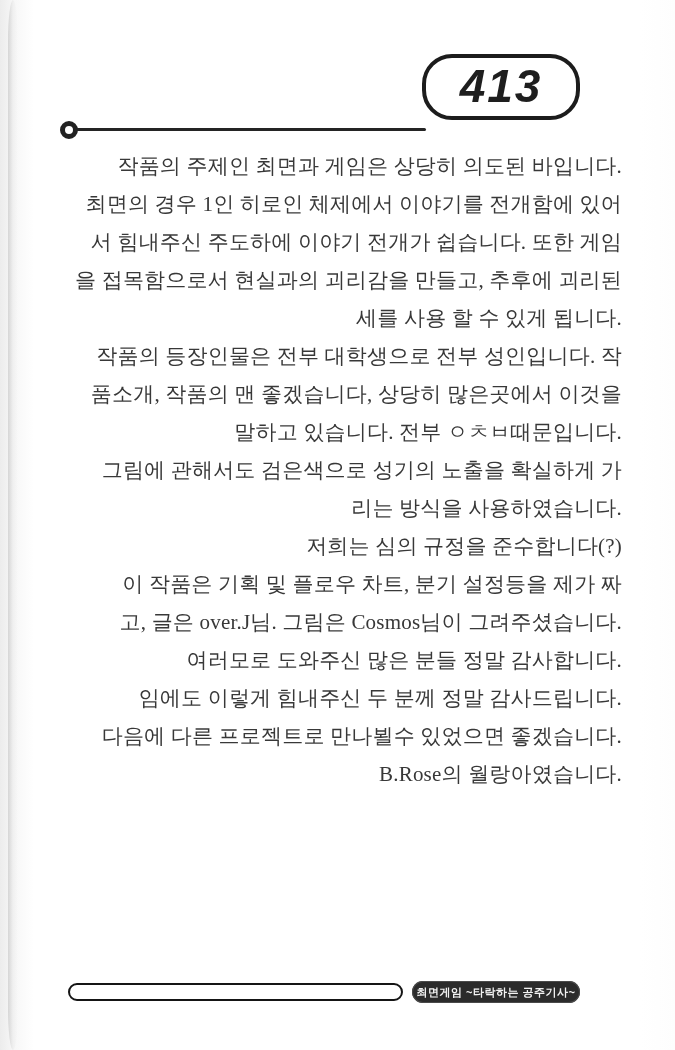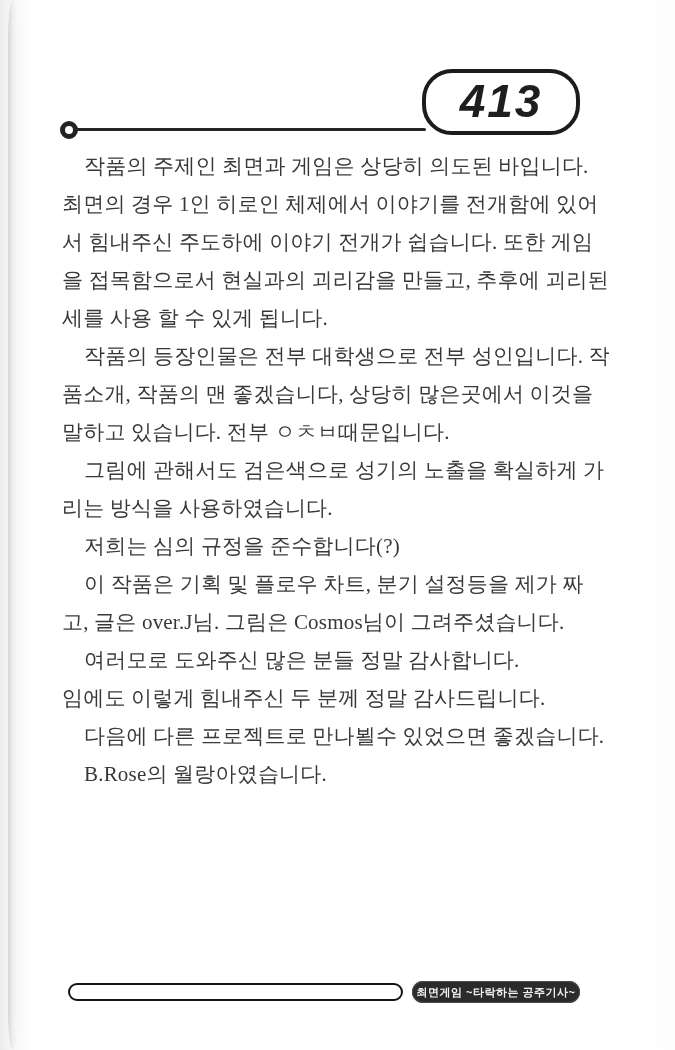--- a/index.html
+++ b/index.html
@@ -26,21 +26,21 @@
     width: 8px; height: 8px;
     border: 5px solid #222; border-radius: 50%;
     background: #fff;
   }
   .header-rule {
     position: absolute; left: 74px; top: 128px;
     width: 352px; height: 3px;
     background: #242424; border-radius: 2px;
   }
   .page-number-badge {
-    position: absolute; left: 422px; top: 69px;
+    position: absolute; left: 422px; top: 54px;
     width: 150px; height: 58px;
     background: #fff;
     border: 4px solid #1c1c1c;
     border-radius: 30px;
     display: flex; align-items: center; justify-content: center;
     box-sizing: content-box;
   }
   .page-number-badge span {
     font-family: "Liberation Sans", "DejaVu Sans", sans-serif;
     font-weight: 700; font-style: italic;
@@ -50,21 +50,21 @@
   }
 
   
   .body-text {
     position: absolute; left: 62px; top: 147px;
     width: 560px;
     font-size: 21px; line-height: 38px;
     color: #383838;
     letter-spacing: 0.2px;
   }
-  .line { white-space: nowrap; height: 38px; }
+  .line { white-space: nowrap; height: 38px; text-align: right; }
   .line.indent { padding-left: 22px; }
   .line.underline {
     text-underline-offset: 5px;
     text-decoration-thickness: 1.5px;
   }
 
   
   .footer-bar {
     position: absolute; left: 68px; top: 983px;
     width: 331px; height: 14px;

